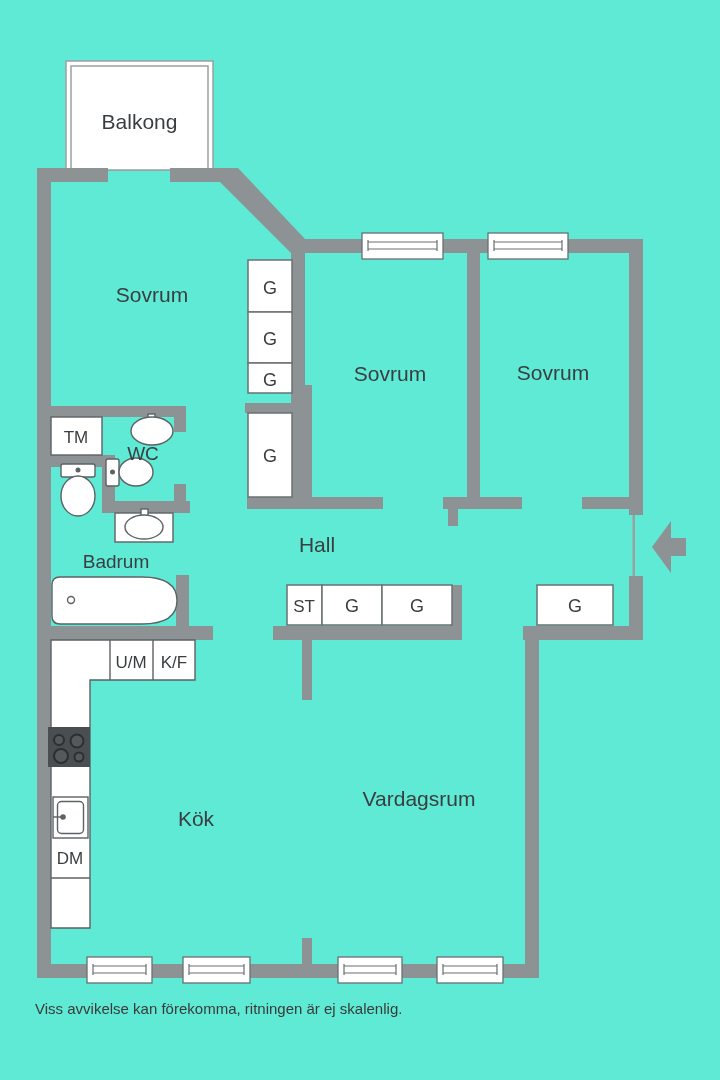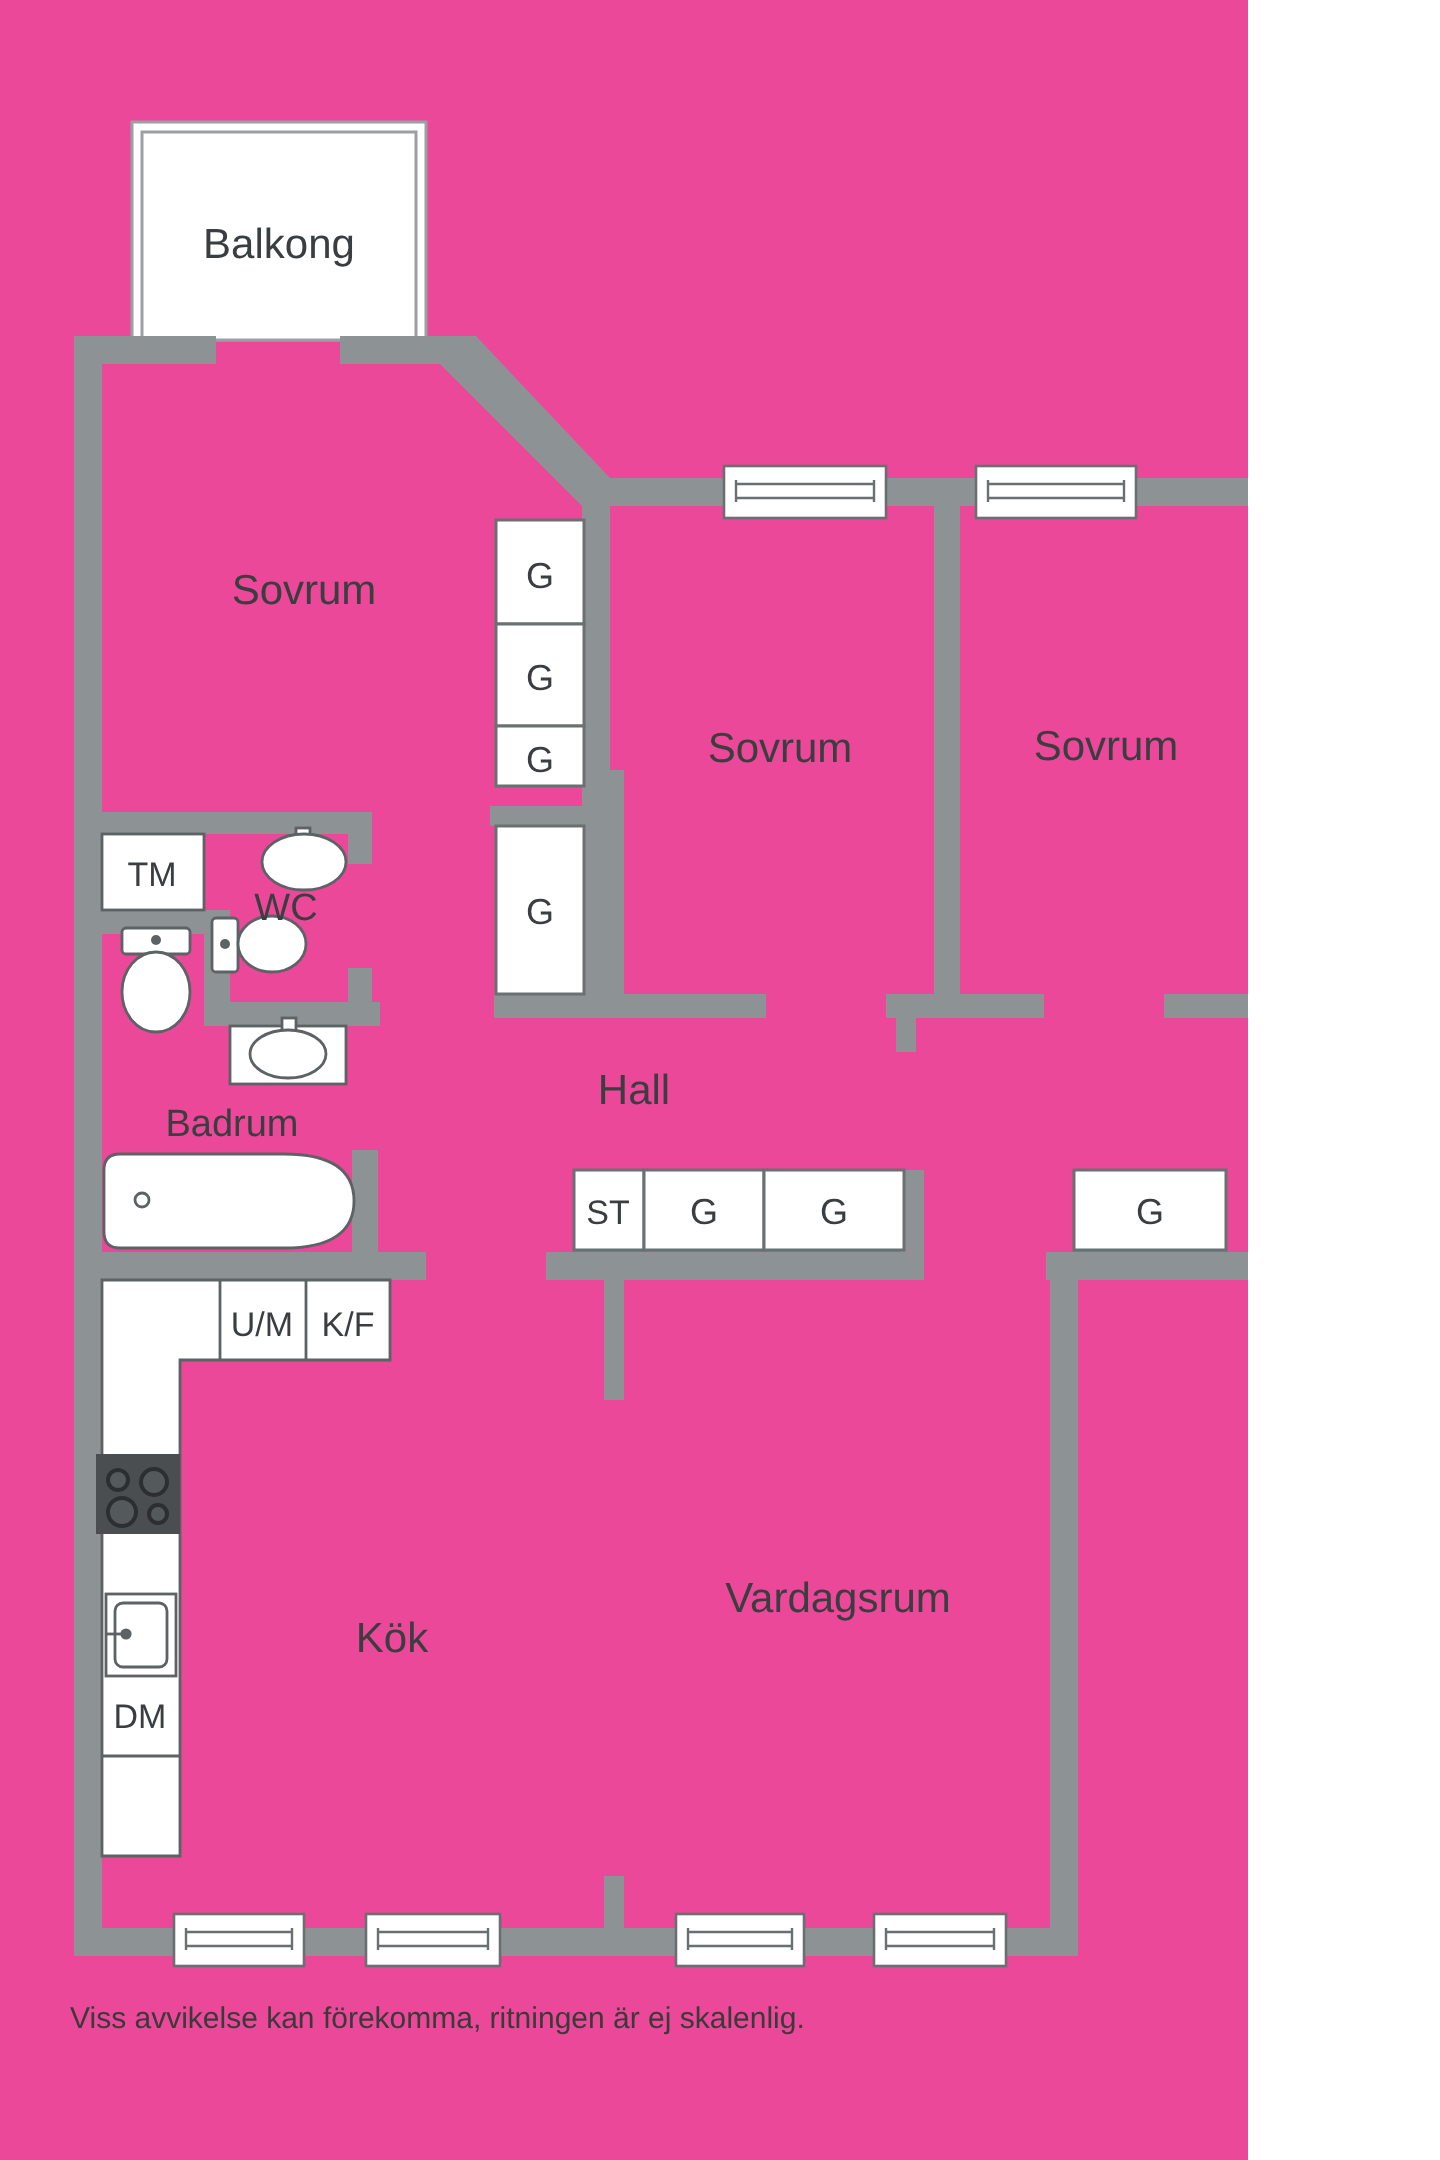--- a/index.html
+++ b/index.html
@@ -1,16 +1,16 @@
 <!DOCTYPE html>
 <html><head>
 <meta charset="utf-8">
 <style>
   html,body{margin:0;padding:0;background:#ffffff;}
-  .plan{width:624px;height:1080px;position:relative;background:#ec4899;overflow:hidden;}
+  .plan{width:720px;height:1080px;position:relative;background:#5eead4;overflow:hidden;}
   svg{display:block;}
   .wall{fill:#8d9295;}
   .thin{fill:#9aa0a3;}
   .bal{fill:#ffffff;stroke:#9aa0a3;stroke-width:1.5;}
   .box{fill:#ffffff;stroke:#6b7073;stroke-width:1.5;}
   .fix{fill:#ffffff;stroke:#5d6265;stroke-width:1.4;}
   .fixline{stroke:#5d6265;stroke-width:1.4;fill:none;}
   .win{fill:#ffffff;stroke:#6a6f72;stroke-width:1.3;}
   .winline{stroke:#6a6f72;stroke-width:1.2;}
   .lbl{fill:#3b3e41;font-family:"Liberation Sans",sans-serif;font-size:21px;text-anchor:middle;}

